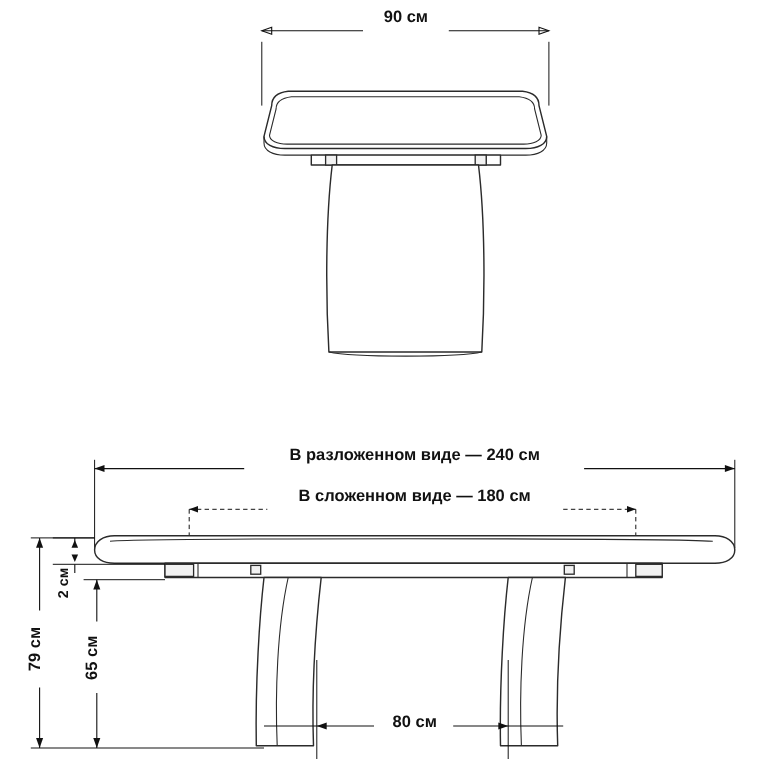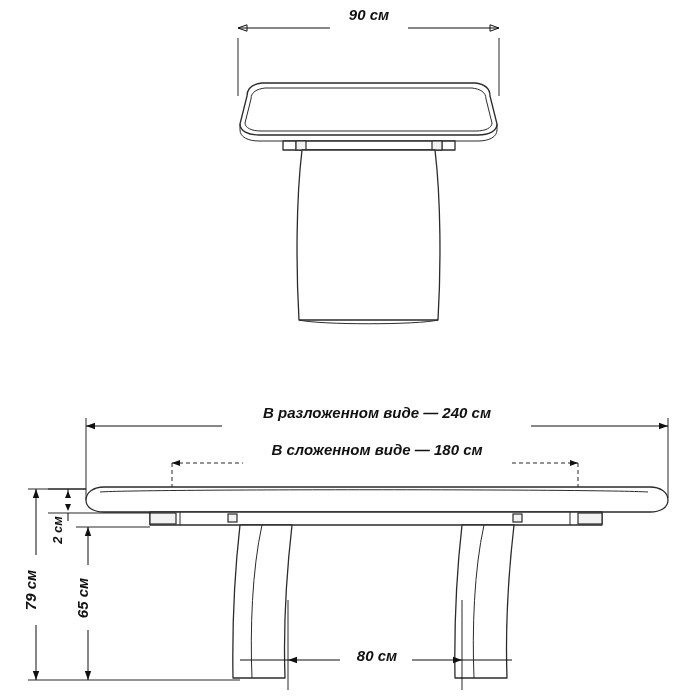--- a/index.html
+++ b/index.html
@@ -11,21 +11,20 @@
     width: 700px;
     height: 700px;
     font-family: "Liberation Sans", sans-serif;
     color: #1a1a1a;
     position: relative;
     overflow: hidden;
   }
   #diagram-root {
     position: absolute;
     inset: 0;
-    font-style: italic;
   }
   svg#tech-drawing {
     display: block;
     width: 700px;
     height: 700px;
   }
   .dim-label {
     font-family: "Liberation Sans", sans-serif;
     font-size: 15px;
     font-weight: bold;

